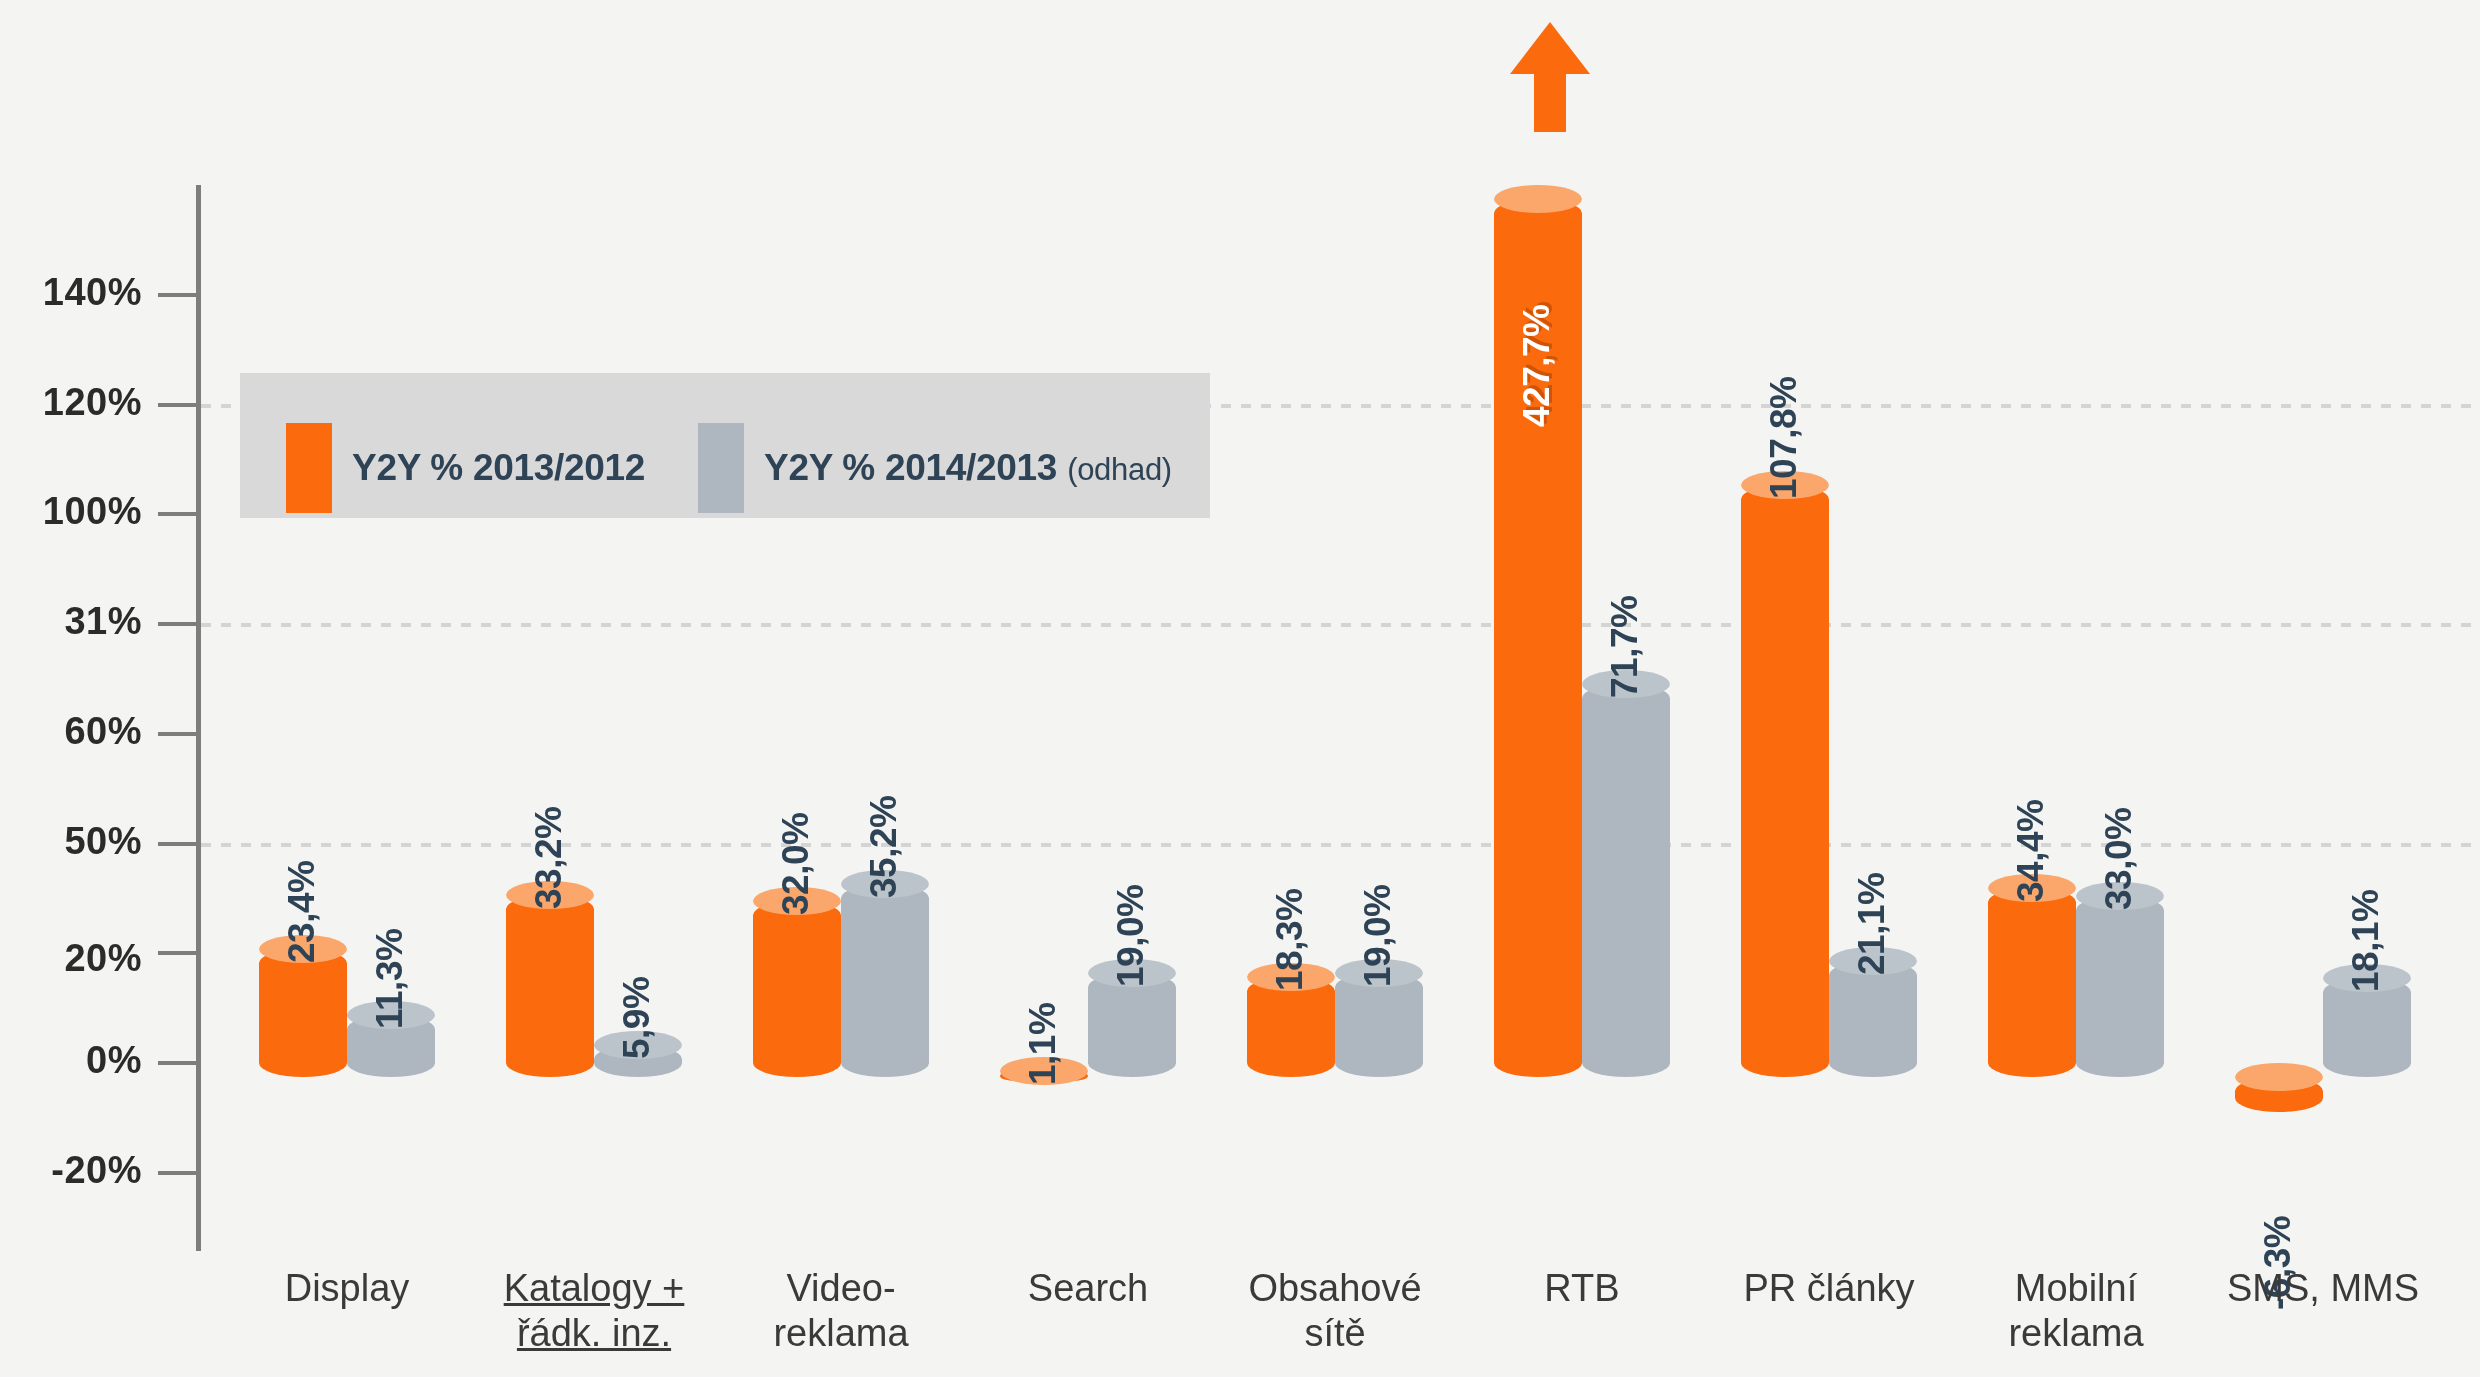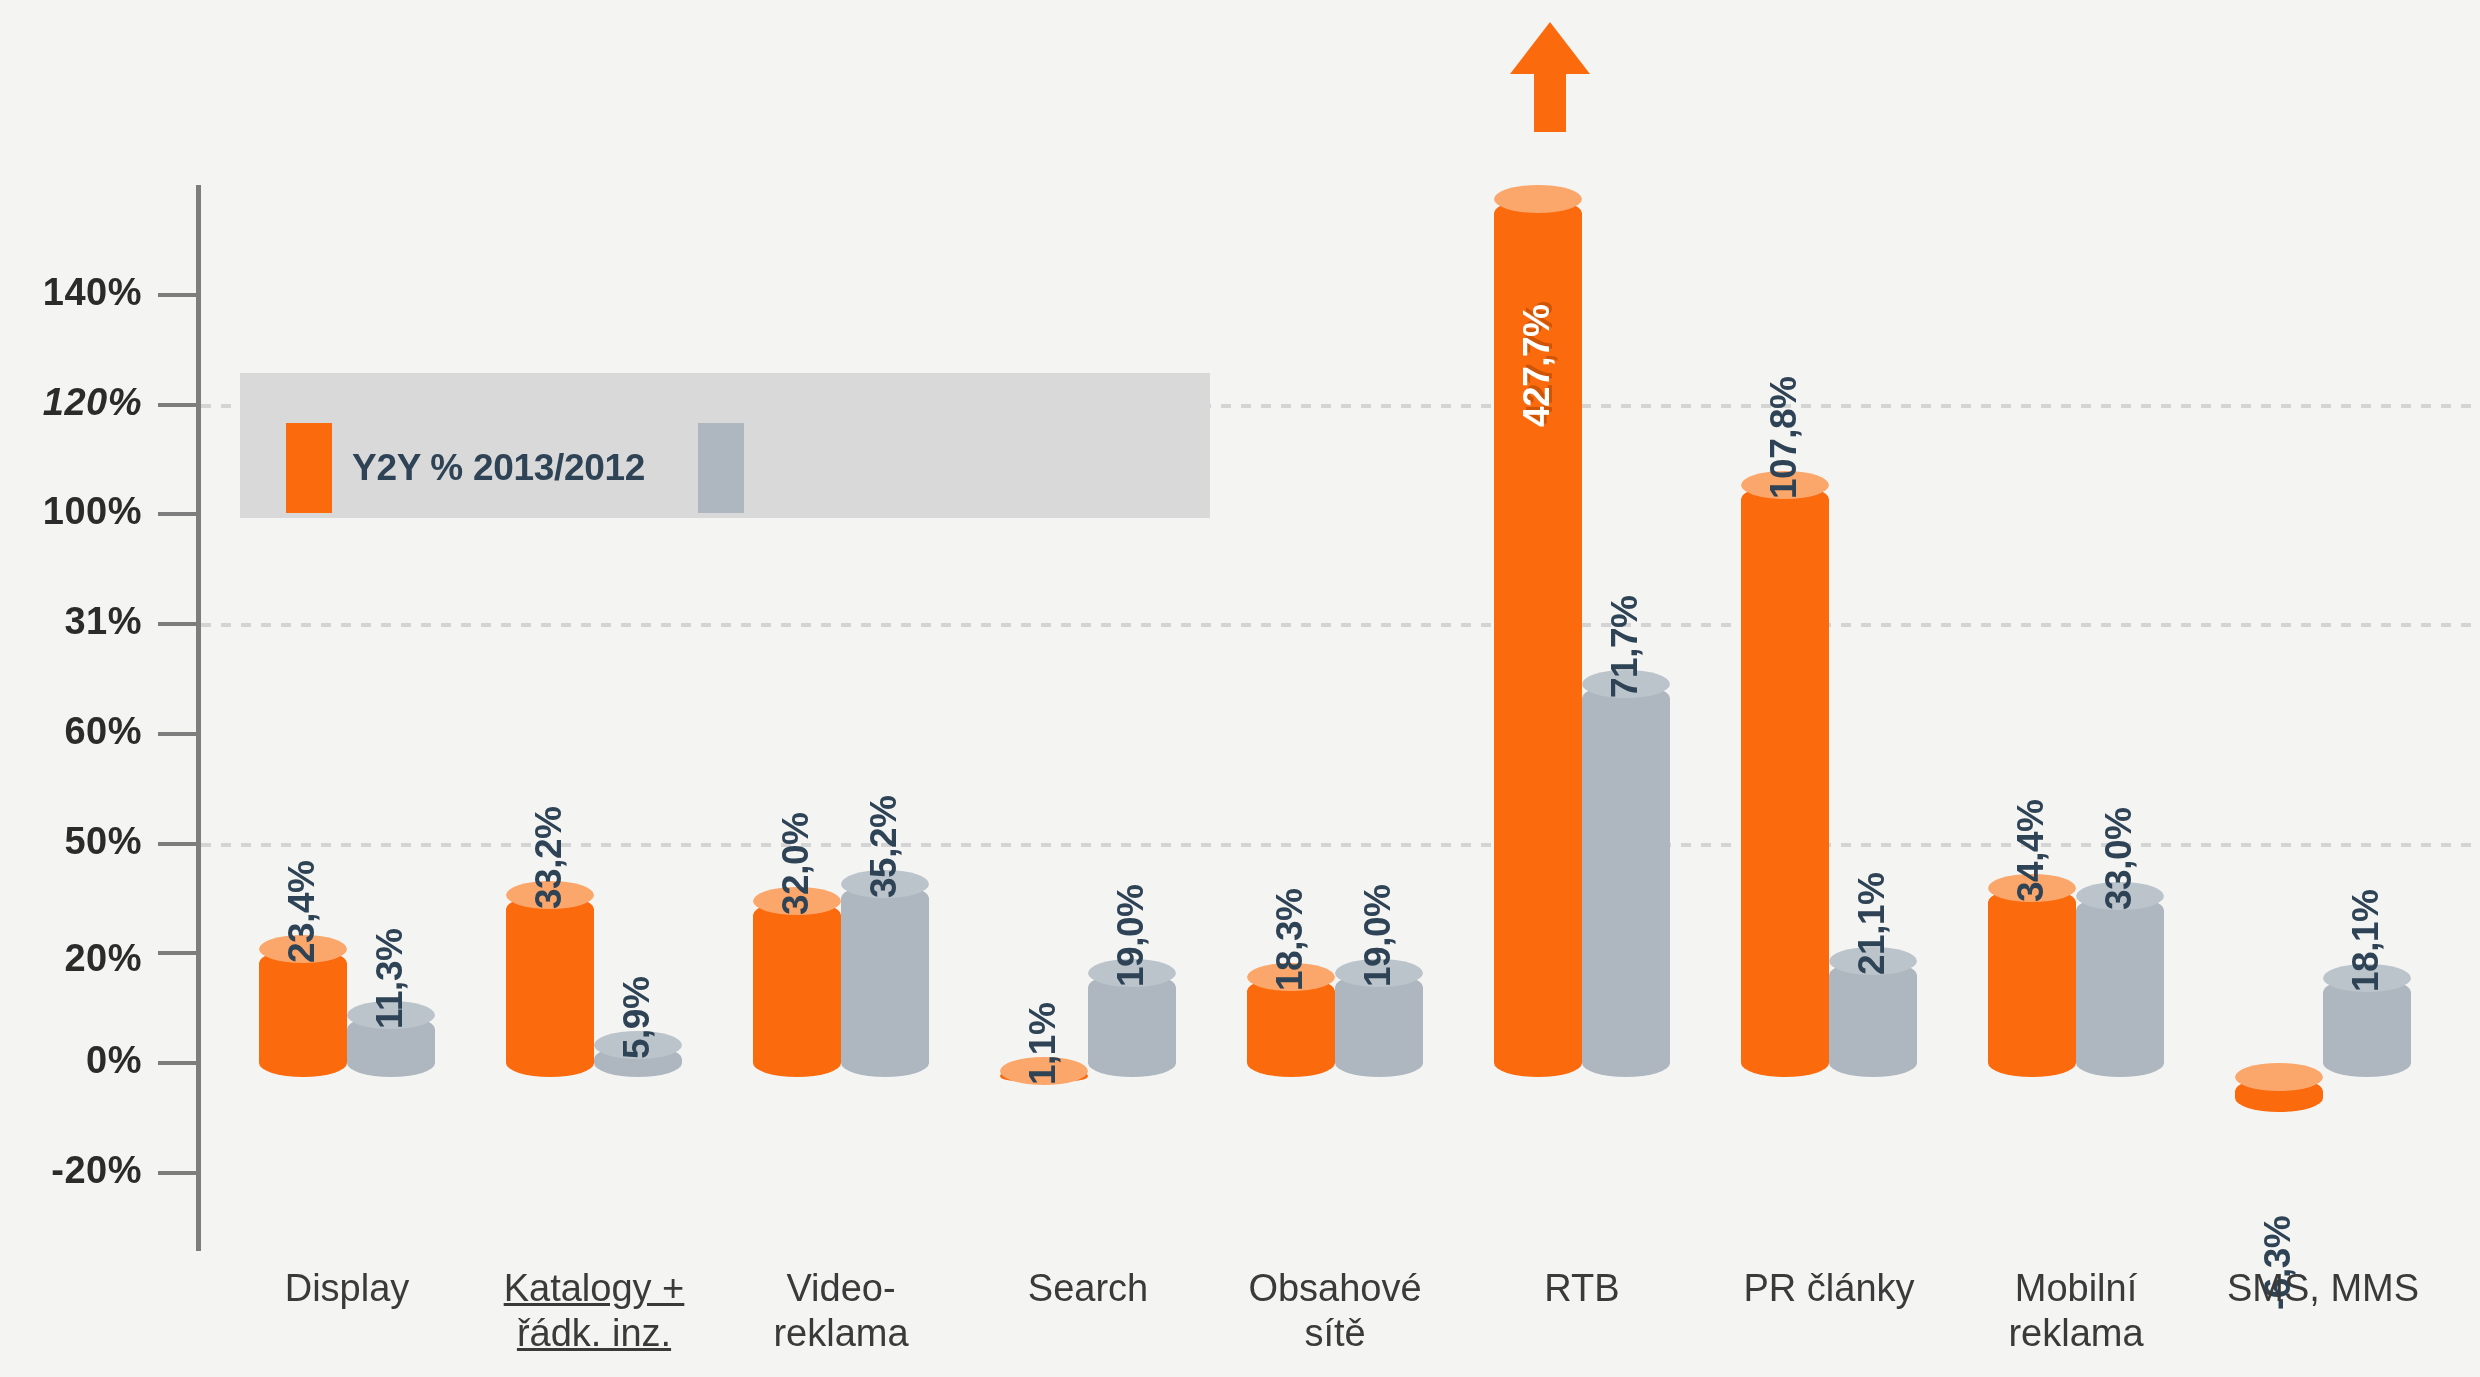--- a/index.html
+++ b/index.html
@@ -158,21 +158,21 @@
 
   <div class="grid-line" style="top:404px"></div>
   <div class="grid-line" style="top:623px"></div>
   <div class="grid-line" style="top:843px"></div>
 
   <div class="y-axis-line"></div>
   <div id="yaxis">
       <div class="y-tick" style="top: 292.75px;"></div>
       <div class="y-label" style="top: 270.75px;">140%</div>
       <div class="y-tick" style="top: 402.5px;"></div>
-      <div class="y-label" style="top: 380.5px; font-style: italic;">120%</div>
+      <div class="y-label" style="top: 380.5px;">120%</div>
       <div class="y-tick" style="top: 512.25px;"></div>
       <div class="y-label" style="top: 490.25px;">100%</div>
       <div class="y-tick" style="top: 622px;"></div>
       <div class="y-label" style="top: 600px;">31%</div>
       <div class="y-tick" style="top: 731.75px;"></div>
       <div class="y-label" style="top: 709.75px;">60%</div>
       <div class="y-tick" style="top: 841.5px;"></div>
       <div class="y-label" style="top: 819.5px;">50%</div>
       <div class="y-tick" style="top: 951.25px;"></div>
       <div class="y-label" style="top: 929.25px; margin-top: 8px;">20%</div>
@@ -182,20 +182,21 @@
       <div class="y-label" style="top: 1148.75px;">-20%</div>
     </div>
 
   <div class="legend-box">
     <div class="legend-entry" style="left:46px">
       <span class="legend-swatch orange"></span>
       <span class="legend-text">Y2Y % 2013/2012</span>
     </div>
     <div class="legend-entry" style="left:458px">
       <span class="legend-swatch gray"></span>
+      <span class="legend-text"><span>Y2Y % 2014/2013</span><span class="legend-note">(odhad)</span></span>
     </div>
   </div>
 
   <div id="plot">
       <div class="bar orange" style="left: 259px; top: 934.592px; height: 128.407px;">
         <div class="body" style="top: 14px; height: 128.407px;"></div>
         <div class="cap" style="top: 0px;"></div>
       </div>
       <div class="vlabel" style="left: 323px; top: 920.592px;">23,4%</div>
       <div class="bar gray" style="left: 347px; top: 1000.99px; height: 62.0087px;">

